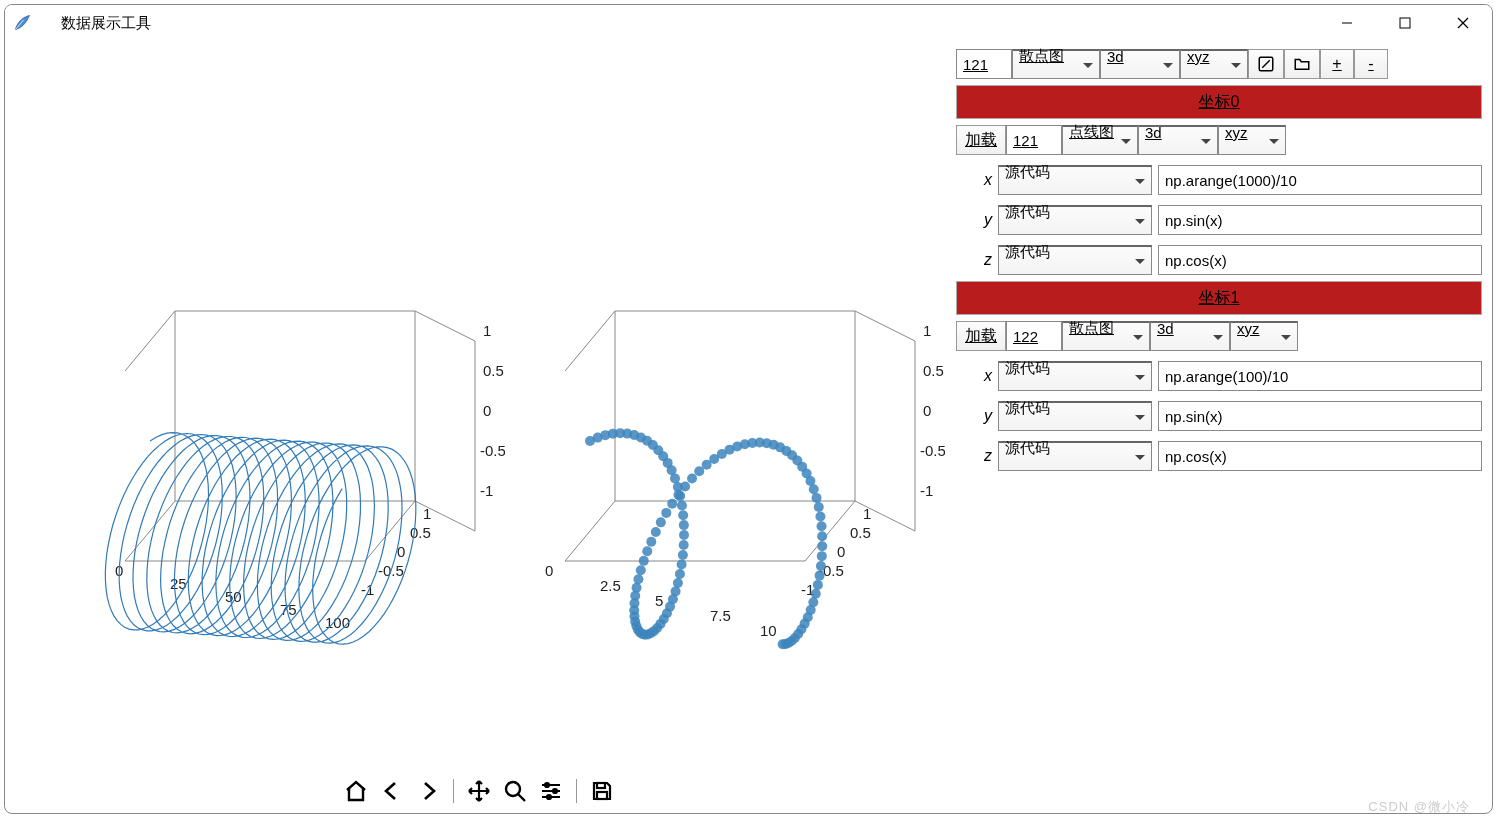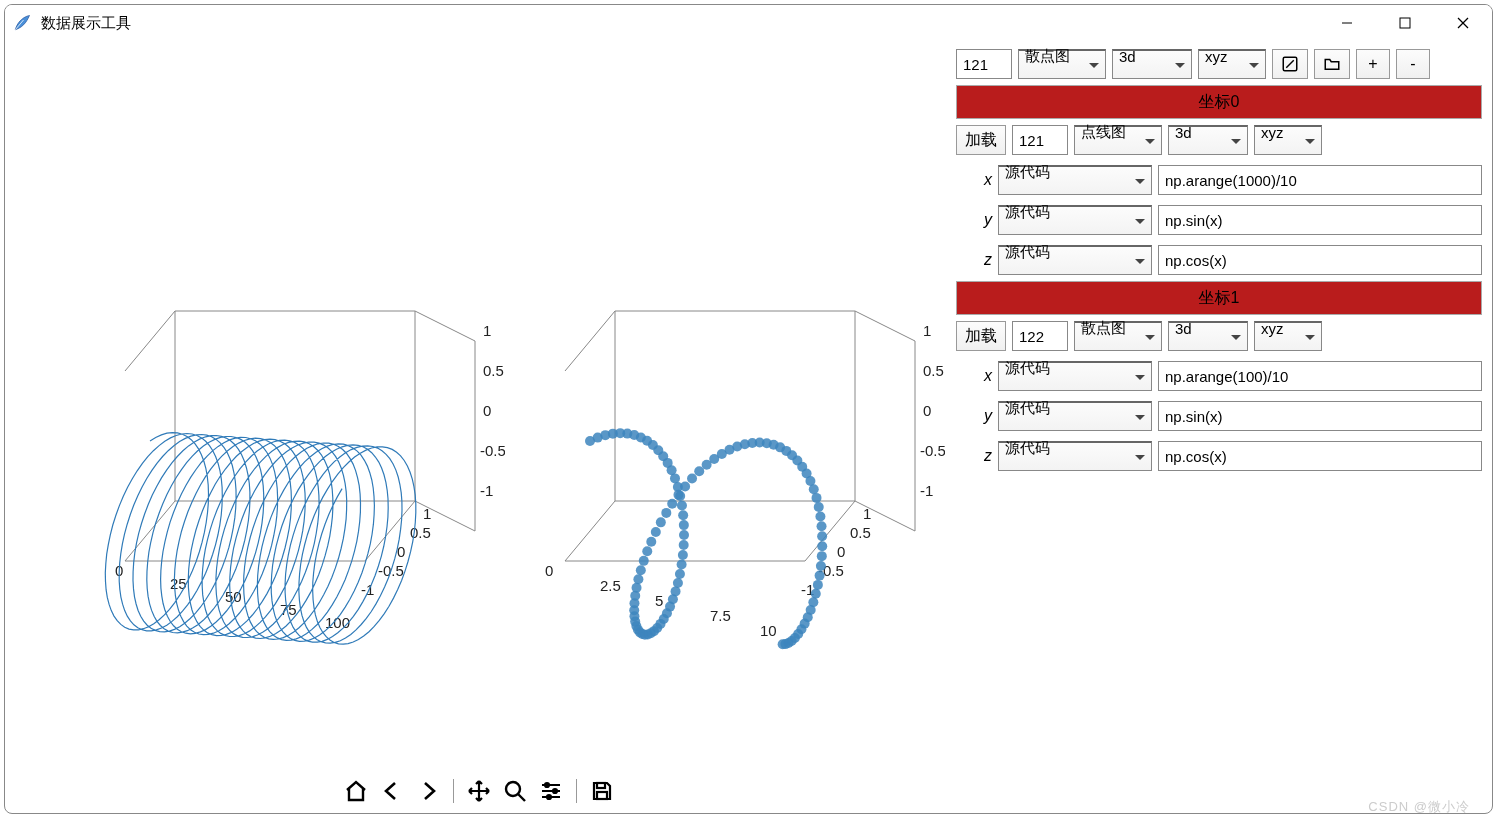--- a/index.html
+++ b/index.html
@@ -21,20 +21,21 @@
   position: relative;
   margin: 4px;
   overflow: hidden;
 }
 .titlebar {
   height: 36px;
   display: flex;
   align-items: center;
   padding: 0 8px;
   background: #fff;
+  gap: 20px;
 }
 .titlebar .feather { width: 18px; height: 18px; margin-right: 10px; }
 .titlebar .title { font-size: 15px; color: #000; }
 .winbtns { position: absolute; right: 0; top: 0; display: flex; }
 .winbtn {
   width: 58px; height: 36px;
   display: flex; align-items: center; justify-content: center;
   color: #000; font-size: 14px;
 }
 .content {
@@ -58,21 +59,21 @@
 .mpl-toolbar .tb-btn { width: 30px; height: 30px; display:flex; align-items:center; justify-content:center; }
 .mpl-toolbar .sep { width: 1px; height: 24px; background: #999; margin: 0 4px; }
 
 .side-panel {
   width: 540px;
   padding: 8px 10px 8px 4px;
   display: flex;
   flex-direction: column;
   gap: 6px;
 }
-.row { display: flex; gap: 6px; align-items: center; }
+.row { display: flex; align-items: center; text-decoration: underline; }
 .row.section-header {
   border: 1px solid #aaa;
   background: #b91c1c;
   height: 34px;
   justify-content: center;
   font-size: 16px;
 }
 .txt-input {
   border: 1px solid #888;
   height: 30px;
@@ -426,21 +427,21 @@
         <div class="btn">+</div>
         <div class="btn">-</div>
       </div>
 
       <div class="row section-header">
           <span>坐标0</span>
         </div>
       <div class="row">
         <div class="btn">加载</div>
         <input class="txt-input small" value="121" style="">
-        <div class="combo" style="width:88px">
+        <div class="combo" style="width:76px">
             <span>点线图</span>
           </div>
         <div class="combo" style="width:80px">
             <span>3d</span>
           </div>
         <div class="combo" style="width:68px">
             <span>xyz</span>
           </div>
       </div>
       <div class="coord-row">

